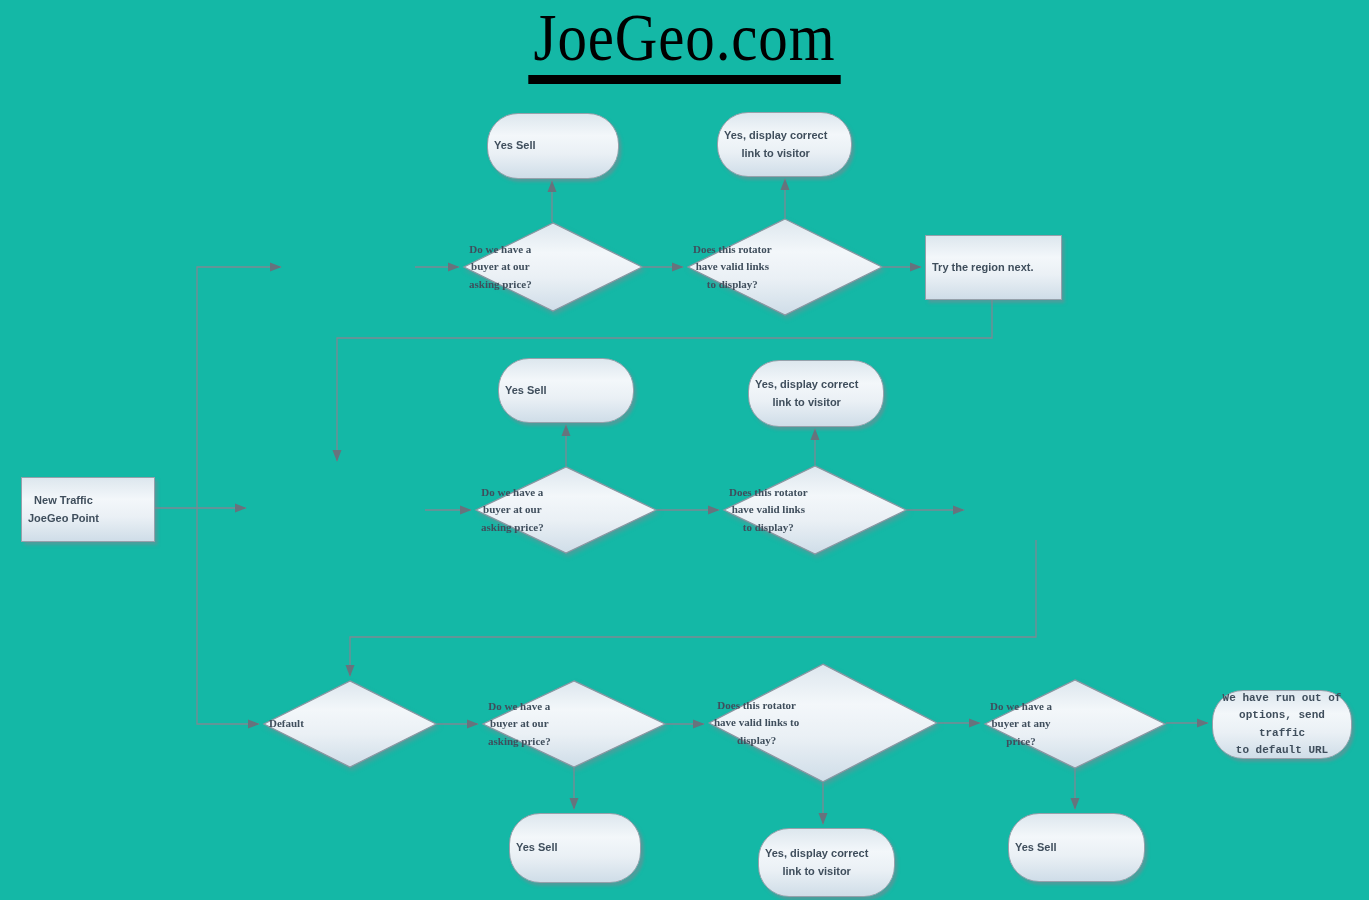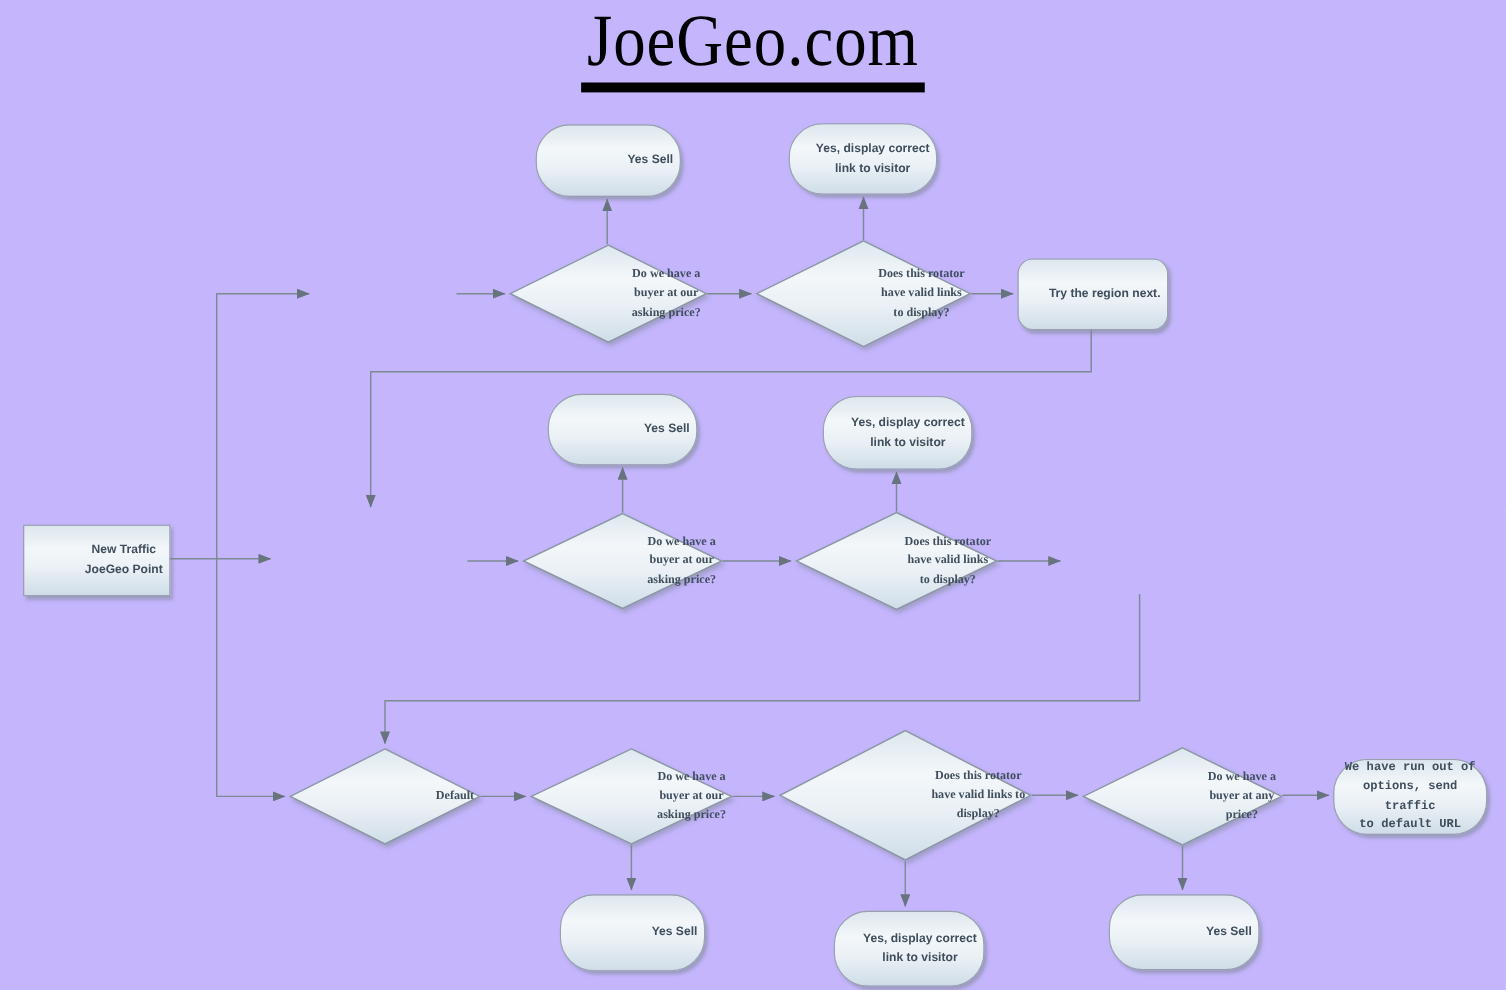--- a/index.html
+++ b/index.html
@@ -1,37 +1,37 @@
 <!DOCTYPE html>
 <html><head>
 <meta charset="utf-8">
 <style>
   html,body{margin:0;padding:0;background:#ffffff;}
   .canvas{
-    position:relative;width:1369px;height:900px;background:#c4b5fd;overflow:hidden;
+    position:relative;width:1369px;height:900px;background:#14b8a6;overflow:hidden;
     font-family:"Liberation Sans",sans-serif;
   }
   
   .title-wrap{position:absolute;left:0;top:2px;width:100%;text-align:center;}
   .site-title{
     display:inline-block;
     font-family:"Liberation Serif",serif;
     font-size:67px;line-height:1.05;color:#000;
     padding:0 6px 3px 6px;
     border-bottom:9px solid #000;
     transform:scaleX(0.88);transform-origin:center top;
     letter-spacing:1px;
   }
   
   svg.wires{position:absolute;left:0;top:0;z-index:1;}
   svg.wires polyline{fill:none;stroke:#7d8993;stroke-width:1.3;}
   
   .node{
     position:absolute;z-index:2;
-    display:flex;align-items:center;justify-content:flex-end;
+    display:flex;align-items:center;justify-content:flex-start;
     text-align:center;
     color:#3f4e5c;font-size:11px;font-weight:bold;line-height:1.55;
   }
   .node .label{
     position:relative;z-index:3;white-space:pre-line;padding:2px 6px;
   }
   .rect,.stadium{
     background:linear-gradient(180deg,#dde7ee 0%,#f3f7fa 34%,#eaf0f5 62%,#cfdde8 100%);
     border:1px solid #96a1ab;
     box-shadow:2.5px 3px 3px rgba(125,135,147,0.55);
@@ -114,21 +114,21 @@
     <div class="label">Does this rotator
 have valid links
 to display?</div>
   </div>
 
   <div class="node stadium" style="left:717px;top:112px;width:133px;height:63px;">
     <div class="label">Yes, display correct
 link to visitor</div>
   </div>
 
-  <div class="node rect" style="left:925px;top:235px;width:135px;height:63px;border-radius:14px;">
+  <div class="node rect" style="left:925px;top:235px;width:135px;height:63px;">
     <div class="label">Try the region next.</div>
   </div>
 
   <div class="node rect" style="left:21px;top:477px;width:132px;height:63px;">
     <div class="label">New Traffic
 JoeGeo Point</div>
   </div>
 
 
   <div class="node diamond" style="left:475px;top:466px;width:182px;height:88px;">

